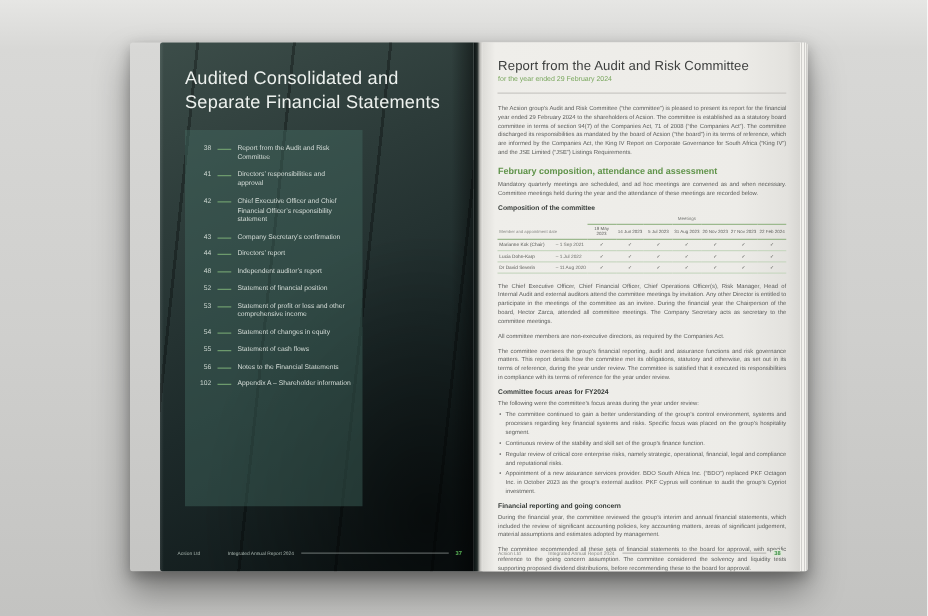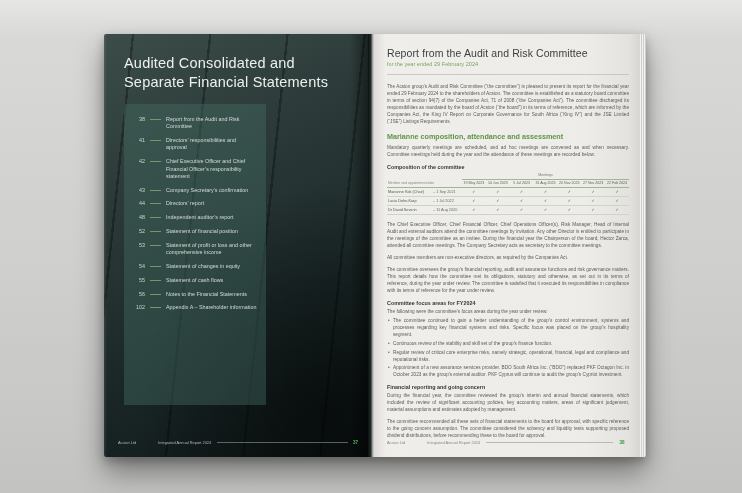--- a/index.html
+++ b/index.html
@@ -3,21 +3,21 @@
 <meta charset="utf-8">
 <style>
   html,body{margin:0;padding:0;}
   body{width:742px;height:493px;overflow:hidden;font-family:"Liberation Sans",sans-serif;}
   #stage{position:relative;width:742px;height:493px;background:linear-gradient(180deg,#e6e6e4 0%,#d8d8d6 8%,#cfcfcd 55%,#c3c3c1 100%);}
   
   #book{position:absolute;left:104px;top:34px;width:542px;height:423px;display:flex;
         box-shadow:0 16px 28px rgba(0,0,0,.38),0 4px 10px rgba(0,0,0,.25);border-radius:2px;}
   
   .page-left{position:relative;width:264px;height:100%;overflow:hidden;border-radius:2px 0 0 2px;
-    background:linear-gradient(155deg,#3c4d49 0%,#2c3b39 30%,#1d2a2a 60%,#0d1516 100%);}
+    background:linear-gradient(155deg,#3c4d49 0%,#2c3b39 30%,#1d2a2a 60%,#0d1516 100%);margin-left:24px;}
   .page-left::before{content:"";position:absolute;inset:0;
     background:repeating-linear-gradient(100deg,transparent 0 62px,rgba(0,0,0,.30) 62px 64px);transform:rotate(-4deg) scale(1.2);}
   .page-left::after{content:"";position:absolute;inset:0;
     background:radial-gradient(120% 90% at 85% 90%,rgba(0,0,0,.55) 0%,rgba(0,0,0,0) 60%),
                linear-gradient(to right,rgba(255,255,255,.10) 0,rgba(255,255,255,0) 3px),
                linear-gradient(to left,rgba(0,0,0,.45) 0,rgba(0,0,0,0) 18px);}
   .left-inner{position:relative;z-index:2;height:100%;box-sizing:border-box;padding:20px 18px 0 20px;}
   .left-title{color:#edf1ee;font-size:14.5px;line-height:1.28;font-weight:500;letter-spacing:.2px;margin:0;max-width:210px;}
   .toc-panel{margin-top:13px;width:142px;height:301px;box-sizing:border-box;padding:12px 8px 0 6px;
     background:rgba(70,110,101,.42);}
@@ -148,21 +148,21 @@
 
     <div class="spine"></div>
 
     <div class="page-right">
       <h2 class="rp-title">Report from the Audit and Risk Committee</h2>
       <p class="rp-sub">for the year ended 29 February 2024</p>
       <div class="rp-divider"></div>
 
       <p class="body-p">The Acsion group’s Audit and Risk Committee (“the committee”) is pleased to present its report for the financial year ended 29 February 2024 to the shareholders of Acsion. The committee is established as a statutory board committee in terms of section 94(7) of the Companies Act, 71 of 2008 (“the Companies Act”). The committee discharged its responsibilities as mandated by the board of Acsion (“the board”) in its terms of reference, which are informed by the Companies Act, the King IV Report on Corporate Governance for South Africa (“King IV”) and the JSE Limited (“JSE”) Listings Requirements.</p>
 
-      <div class="sec-h">Marianne composition, attendance and assessment</div>
+      <div class="sec-h">February composition, attendance and assessment</div>
       <p class="body-p">Mandatory quarterly meetings are scheduled, and ad hoc meetings are convened as and when necessary. Committee meetings held during the year and the attendance of these meetings are recorded below.</p>
       <div class="sub-h">Composition of the committee</div>
 
       <table class="att">
         <colgroup>
             <col class="c0">
             <col>
             <col>
             <col>
             <col>

